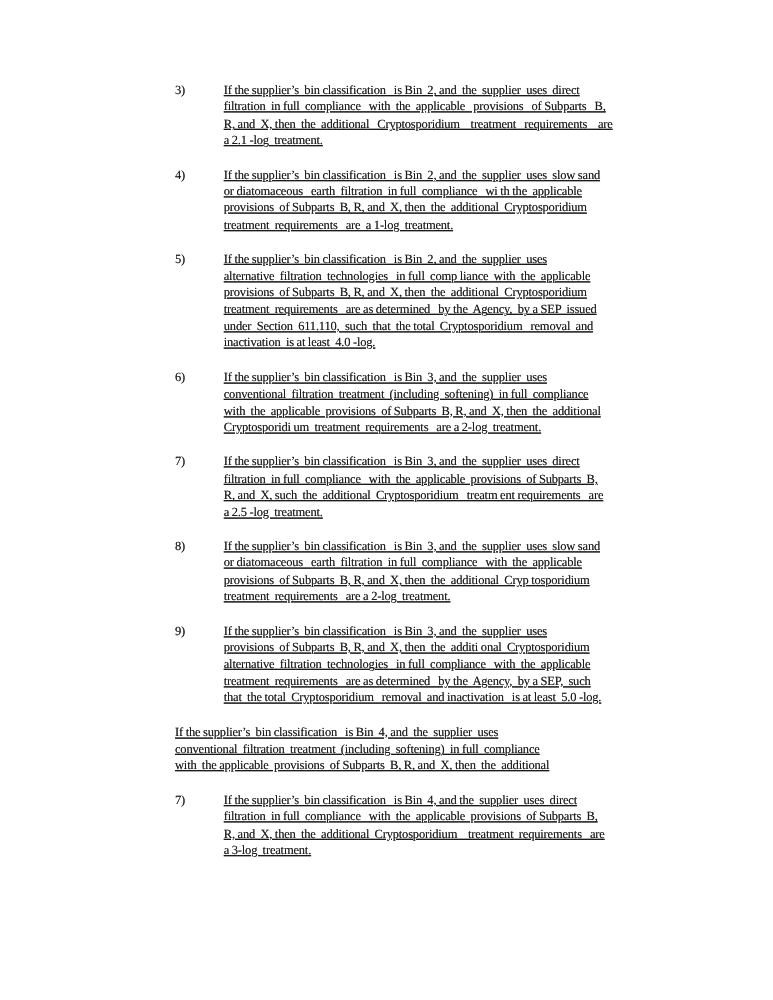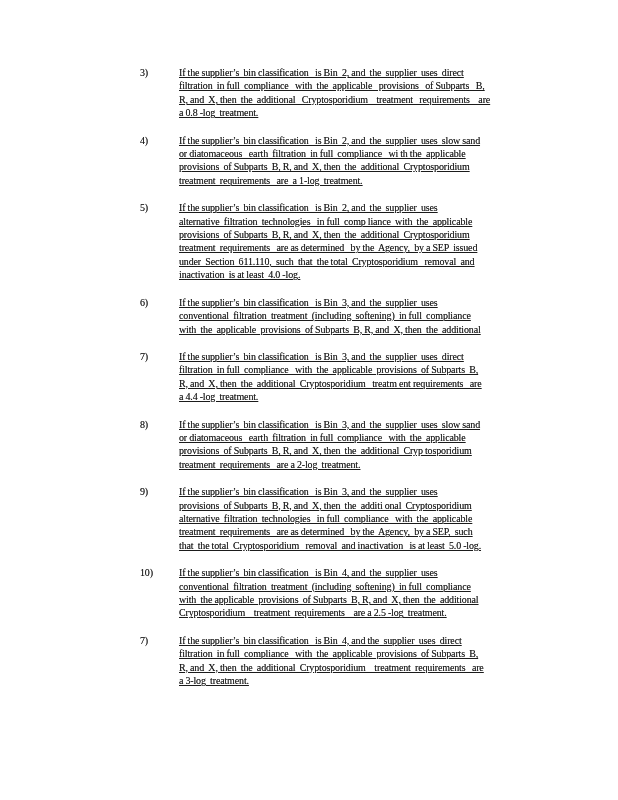--- a/index.html
+++ b/index.html
@@ -55,21 +55,21 @@
 <body style="--text-color: #1b1b1b; background: rgb(255, 255, 255);">
 
 <div class="page">
   <div class="list" id="list">
   <div class="item">
     <div class="num">3)</div>
     <div class="body">
           <div class="line">If the supplier’s  bin classification   is Bin  2, and  the  supplier  uses  direct</div>
           <div class="line">filtration  in full  compliance   with  the  applicable   provisions   of Subparts   B,</div>
           <div class="line">R, and  X, then  the  additional   Cryptosporidium    treatment   requirements    are</div>
-          <div class="line">a 0.8 -log  treatment.</div>
+          <div class="line">a 2.1 -log  treatment.</div>
         </div>
   </div>
 
   <div class="item">
     <div class="num">4)</div>
     <div class="body">
           <div class="line">If the supplier’s  bin classification   is Bin  2, and  the  supplier  uses  slow sand</div>
           <div class="line">or diatomaceous   earth  filtration  in full  compliance   wi th the  applicable</div>
           <div class="line">provisions  of Subparts  B, R, and  X, then  the  additional  Cryptosporidium</div>
           <div class="line">treatment  requirements   are  a 1-log  treatment.</div>
@@ -87,30 +87,31 @@
           <div class="line">inactivation  is at least  4.0 -log.</div>
         </div>
   </div>
 
   <div class="item">
     <div class="num">6)</div>
     <div class="body">
           <div class="line">If the supplier’s  bin classification   is Bin  3, and  the  supplier  uses</div>
           <div class="line">conventional  filtration  treatment  (including  softening)  in full  compliance</div>
           <div class="line">with  the  applicable  provisions  of Subparts  B, R, and  X, then  the  additional</div>
+          <div class="line">Cryptosporidi um  treatment  requirements   are a 2-log  treatment.</div>
         </div>
   </div>
 
   <div class="item">
     <div class="num">7)</div>
     <div class="body">
           <div class="line">If the supplier’s  bin classification   is Bin  3, and  the  supplier  uses  direct</div>
           <div class="line">filtration  in full  compliance   with  the  applicable  provisions  of Subparts  B,</div>
-          <div class="line">R, and  X, then  the  additional  Cryptosporidium   treatm ent requirements   are</div>
-          <div class="line">a 4.4 -log  treatment.</div>
+          <div class="line">R, and  X, such  the  additional  Cryptosporidium   treatm ent requirements   are</div>
+          <div class="line">a 2.5 -log  treatment.</div>
         </div>
   </div>
 
   <div class="item">
     <div class="num">8)</div>
     <div class="body">
           <div class="line">If the supplier’s  bin classification   is Bin  3, and  the  supplier  uses  slow sand</div>
           <div class="line">or diatomaceous   earth  filtration  in full  compliance   with  the  applicable</div>
           <div class="line">provisions  of Subparts  B, R, and  X, then  the  additional  Cryp tosporidium</div>
           <div class="line">treatment  requirements   are a 2-log  treatment.</div>
@@ -122,26 +123,24 @@
     <div class="body">
           <div class="line">If the supplier’s  bin classification   is Bin  3, and  the  supplier  uses</div>
           <div class="line">provisions  of Subparts  B, R, and  X, then  the  additi onal  Cryptosporidium</div>
           <div class="line">alternative  filtration  technologies   in full  compliance   with  the  applicable</div>
           <div class="line">treatment  requirements   are as determined   by the  Agency,  by a SEP,  such</div>
           <div class="line">that  the total  Cryptosporidium   removal  and inactivation   is at least  5.0 -log.</div>
         </div>
   </div>
 
   <div class="item">
-    <div class="num">10)</div>
     <div class="body">
           <div class="line">If the supplier’s  bin classification   is Bin  4, and  the  supplier  uses</div>
           <div class="line">conventional  filtration  treatment  (including  softening)  in full  compliance</div>
           <div class="line">with  the applicable  provisions  of Subparts  B, R, and  X, then  the  additional</div>
-          <div class="line">Cryptosporidium    treatment  requirements    are a 2.5 -log  treatment.</div>
         </div>
   </div>
 
   <div class="item">
     <div class="num">7)</div>
     <div class="body">
           <div class="line">If the supplier’s  bin classification   is Bin  4, and the  supplier  uses  direct</div>
           <div class="line">filtration  in full  compliance   with  the  applicable  provisions  of Subparts  B,</div>
           <div class="line">R, and  X, then  the  additional  Cryptosporidium    treatment  requirements   are</div>
           <div class="line">a 3-log  treatment.</div>

